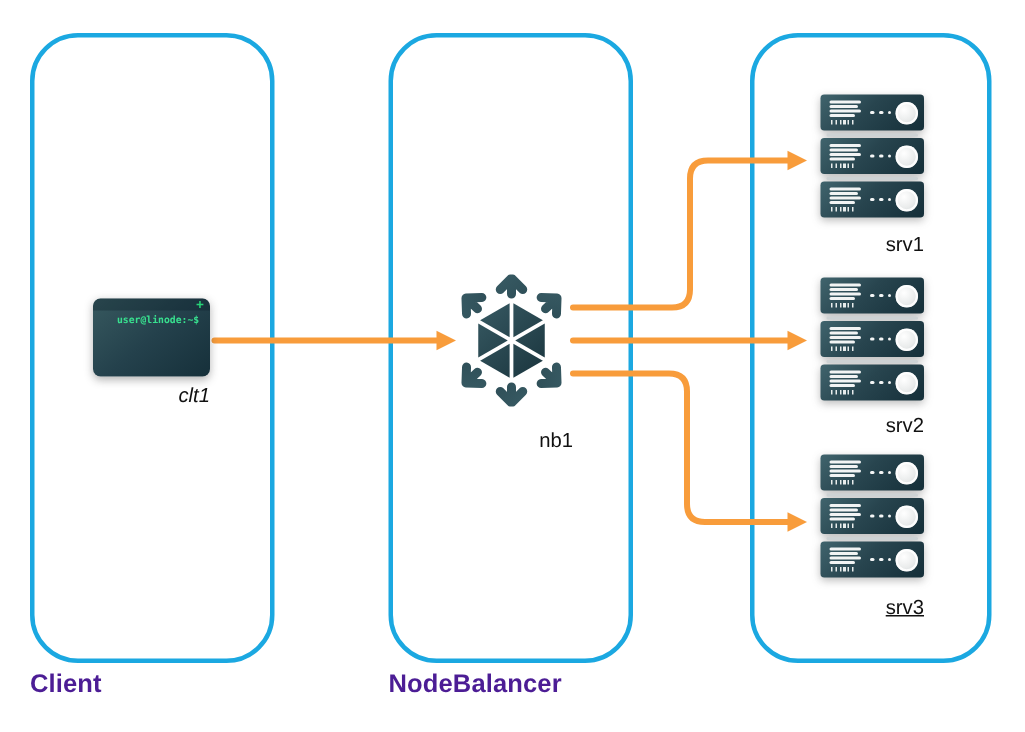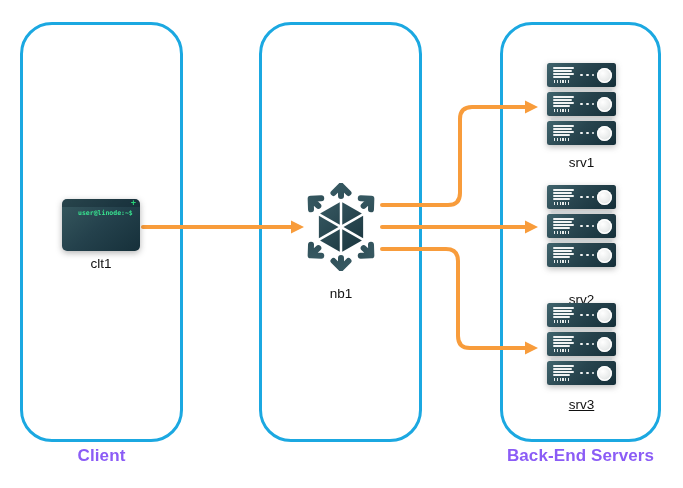--- a/index.html
+++ b/index.html
@@ -22,35 +22,34 @@
     background: transparent;
     z-index: 1;
   }
   .box-client      { left: 20px;  width: 157px; }
   .box-nb          { left: 259px; width: 157px; }
   .box-backend     { left: 500px; width: 155px; }
 
   .group-title {
     position: absolute;
     top: 446px;
-    text-align: center;
     font-size: 17px;
     font-weight: 700;
-    color: #8b5cf6;
+    color: #4c1d95;
     letter-spacing: 0.1px;
     z-index: 1;
   }
   .title-client  { left: 20px;  width: 163px; }
   .title-nb      { left: 259px; width: 163px; }
   .title-backend { left: 500px; width: 161px; }
 
   
   .node-label {
     position: absolute;
-    text-align: center;
+    text-align: right;
     font-size: 13.5px;
     color: #111111;
     z-index: 3;
   }
 
   
   .edges-svg { position: absolute; left: 0; top: 0; z-index: 2; }
 
   
   .terminal {
@@ -170,21 +169,21 @@
       <polygon points="525,100.5 538,107 525,113.5"></polygon>
       <polygon points="525,220.5 538,227 525,233.5"></polygon>
       <polygon points="525,341.5 538,348 525,354.5"></polygon>
     </g>
   </svg>
 
   <div class="terminal">
     <span class="prompt">user@linode:~$</span>
     <span class="plus">+</span>
   </div>
-  <div class="node-label" style="left:62px; top:256px; width:78px;">clt1</div>
+  <div class="node-label" style="left:62px; top:256px; width:78px;font-style:italic;">clt1</div>
 
   <svg class="nb-icon" width="82" height="88" viewBox="0 0 82 88">
     <defs>
       <linearGradient id="tg" x1="0" y1="0" x2="82" y2="88" gradientUnits="userSpaceOnUse">
         <stop offset="0" stop-color="#41666F"></stop>
         <stop offset="1" stop-color="#102831"></stop>
       </linearGradient>
     </defs>
 
     <g fill="url(#tg)">
@@ -354,21 +353,21 @@
           <i></i>
         </span>
       <span class="dots">
           <i></i>
           <i></i>
           <i></i>
         </span>
       <span class="disc"></span>
     </div>
   </div>
-  <div class="node-label" style="left:547px; top:276px; width:69px;margin-top:16px;">srv2</div>
+  <div class="node-label" style="left:547px; top:276px; width:69px;">srv2</div>
 
   <div class="srv-stack stack-3">
     <div class="srv-unit unit-1">
       <span class="vents">
           <i></i>
           <i></i>
           <i></i>
           <i></i>
         </span>
       <span class="ticks">
@@ -429,15 +428,15 @@
           <i></i>
           <i></i>
           <i></i>
         </span>
       <span class="disc"></span>
     </div>
   </div>
   <div class="node-label" style="left:547px; top:397px; width:69px;text-decoration:underline;">srv3</div>
 
   <div class="group-title title-client">Client</div>
-  <div class="group-title title-backend">Back-End Servers</div>
+  <div class="group-title title-nb">NodeBalancer</div>
 
 </div>
 
 </body></html>

